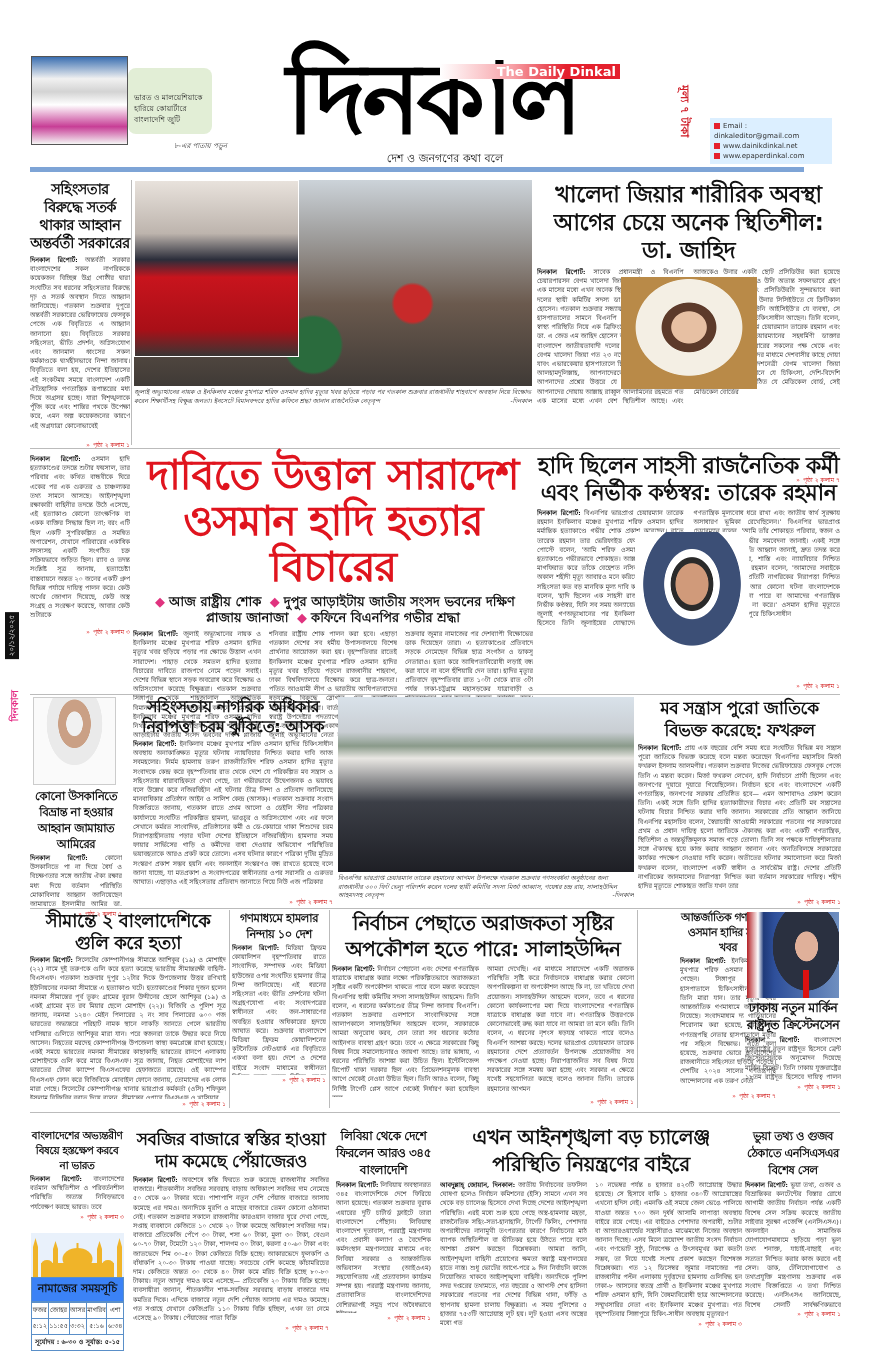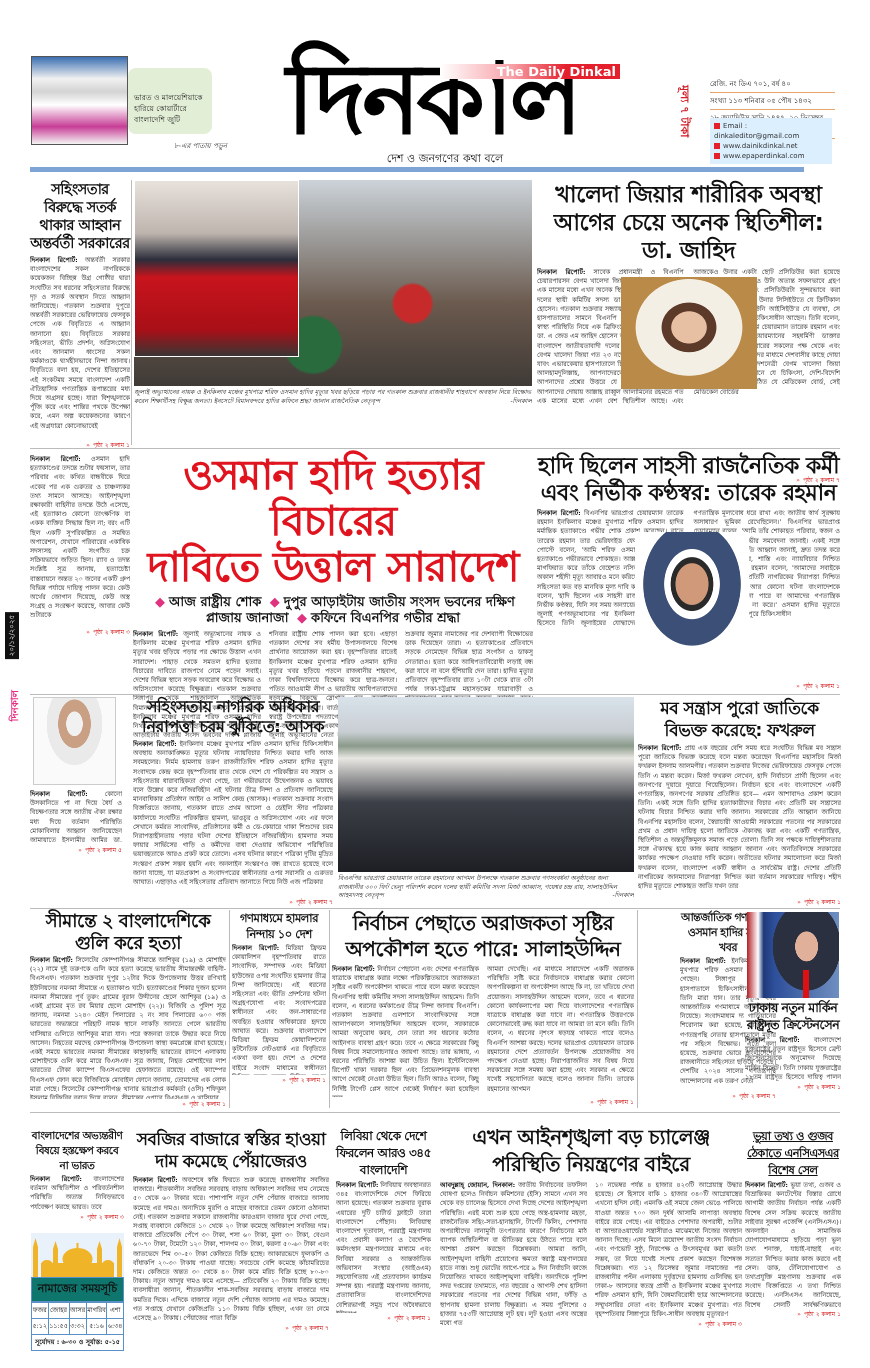--- a/index.html
+++ b/index.html
@@ -29,21 +29,21 @@
 
   
   .lead-hl { color: #e0141e; font-weight: bold; font-size: 41px; line-height: 46px; letter-spacing: -1px; text-align: center; }
   .lead-sub { font-size: 13px; font-weight: bold; color: #111; text-align: center; line-height: 16px; }
   .bullet { color: #e0337f; margin: 0 4px; }
 
   
   .mosque { background: #e9f1fb; }
   .prayer-tbl { border-collapse: collapse; width: 100%; font-size: 6.4px; text-align: center; }
   .prayer-tbl td, .prayer-tbl th { border: 1px solid #5a8fc8; padding: 2px 0; }
-  .prayer-title { font-size: 11px; font-weight: bold; padding: 2px 4px; background: #0f766e; border: 1px solid #5a8fc8; text-align: center; }
+  .prayer-title { font-size: 11px; font-weight: bold; padding: 2px 4px; background: #3b82f6; border: 1px solid #5a8fc8; text-align: center; }
 
   
   .ph-crowd { background: radial-gradient(circle at 20% 30%, #1b6b3a 0 8%, transparent 9%), radial-gradient(circle at 70% 60%, #c72a2a 0 6%, transparent 7%), radial-gradient(circle at 45% 80%, #2a6b3d 0 10%, transparent 11%), linear-gradient(180deg, #ccd3d9 0%, #9a9896 30%, #6b5a4e 60%, #3f3a36 100%); }
   .ph-coffin { background: linear-gradient(180deg, #e8e2dc 0%, #bdb4ad 30%, #2b2d3a 45%, #c8141d 55%, #a90f17 85%, #3a3634 100%); }
   .ph-portrait-f { background: radial-gradient(ellipse at 50% 45%, #e7c0a3 0 18%, #5c3a2a 19% 28%, #f4efe4 29% 55%, #b98a48 56% 100%); }
   .ph-portrait-m { background: radial-gradient(ellipse at 50% 42%, #d09a7a 0 20%, #2a2a2a 21% 26%, #ffffff 27% 34%, #3c4f76 35% 60%, #ffffff 61% 100%); }
   .ph-imam { background: radial-gradient(ellipse at 50% 30%, #f1f1f1 0 14%, #caa085 15% 28%, #eaeaea 29% 48%, #fafafa 49% 100%); }
   .ph-group { background: linear-gradient(180deg, #d9e2ea 0%, #c9ced3 20%, #8a9a8a 28%, #e9e7e3 35%, #3c3f47 60%, #1e1f25 100%); }
   .ph-amb { background: linear-gradient(90deg, #b32025 0%, #fff 12%, #1f3a7a 18%, #2e4f9a 30%, #6f8fc0 100%); }
   .ph-amb-face { background: radial-gradient(ellipse at 55% 40%, #e0b09a 0 20%, #2a3040 21% 60%, transparent 61%); }
@@ -60,25 +60,20 @@
   <div class="abs teaser-box" style="left:128px;top:68px;width:84px;height:66px;"></div>
   <div class="abs" style="left:134px;top:92px;width:78px;font-size:7.5px;line-height:11px;color:#222;">ভারত ও মালয়েশিয়াকে হারিয়ে কোয়ার্টারে বাংলাদেশি জুটি</div>
   <div class="abs" style="left:134px;top:140px;font-size:7px;font-style:italic;color:#333;margin-left:40px;">৮-এর পাতায় পড়ুন</div>
 
   <div class="abs mast-logo" style="left:245px;top:50px;width:375px;height:105px;text-align:center;">দিনকাল</div>
   <div class="abs daily-tag" style="left:440px;top:64px;width:180px;">The Daily Dinkal</div>
   <div class="abs tagline" style="left:335px;top:150px;width:220px;text-align:center;">দেশ ও জনগণের কথা বলে</div>
 
   <div class="abs price" style="left:674px;top:85px;height:60px;">মূল্য ৭ টাকা</div>
 
-  <div class="abs" style="left:710px;top:76px;width:125px;">
-    <div class="reg-line">রেজি. নং ডিএ ৭০১, বর্ষ ৪০</div>
-    <div class="reg-line">সংখ্যা ১১৩ শনিবার ০৫ পৌষ ১৪৩২</div>
-    <div class="reg-line">২৮ জমাদিউস সানি ১৪৪৭, ২০ ডিসেম্বর ২০২৫</div>
-  </div>
   <div class="abs contact-box" style="left:710px;top:118px;width:122px;">
     <div><span class="sq"></span><span>Email : dinkaleditor@gmail.com</span></div>
     <div><span class="sq"></span><span>www.dainikdinkal.net</span></div>
     <div><span class="sq"></span><span>www.epaperdinkal.com</span></div>
   </div>
 
   <div class="abs mast-rule" style="left:30px;top:167px;width:373px;"></div>
   <div class="abs mast-rule" style="left:403px;top:167px;width:401px;"></div>
 </div>
 
@@ -105,22 +100,22 @@
 <div class="abs" style="left:30px;top:452px;width:100px;height:240px;">
   <div class="body" style="margin-top:3px;height:172px;"><b>দিনকাল রিপোর্ট:</b> <span>ওসমান হাদি হত্যাকাণ্ডের তদন্তে শুটার ফয়সাল, তার পরিবার এবং কথিত বান্ধবীকে ঘিরে একের পর এক গুরুতর ও চাঞ্চল্যকর তথ্য সামনে আসছে। আইনশৃঙ্খলা রক্ষাকারী বাহিনীর তদন্তে উঠে এসেছে, এই হত্যাকাণ্ড কোনো তাৎক্ষণিক বা একক ব্যক্তির সিদ্ধান্ত ছিল না; বরং এটি ছিল একটি সুপরিকল্পিত ও সমন্বিত অপারেশন, যেখানে পরিবারের একাধিক সদস্যসহ একটি সংগঠিত চক্র সক্রিয়ভাবে জড়িত ছিল। র‍্যাব ও তদন্ত সংশ্লিষ্ট সূত্র জানায়, হত্যাচেষ্টা বাস্তবায়নে অন্তত ২০ জনের একটি গ্রুপ বিভিন্ন পর্যায়ে দায়িত্ব পালন করে। কেউ অর্থের জোগান দিয়েছে, কেউ অস্ত্র সংগ্রহ ও সংরক্ষণ করেছে, আবার কেউ শুটারকে</span></div>
   <div class="jump"><span class="arr">»</span><span>পৃষ্ঠা ২ কলাম ৩</span></div>
 </div>
 
 <div class="abs date-tab" style="left:5px;top:612px;">২০/১২/২০২৫</div>
 <div class="abs side-brand" style="left:7px;top:690px;">দিনকাল</div>
 
 <div class="abs" style="left:133px;top:452px;width:400px;height:240px;">
   <div class="lead-hl">
+    <div>দাবিতে উত্তাল সারাদেশ</div>
     <div>ওসমান হাদি হত্যার বিচারের</div>
-    <div>দাবিতে উত্তাল সারাদেশ</div>
   </div>
   <div class="lead-sub" style="margin-top:4px;">
     <span class="bullet">◆</span><span>আজ রাষ্ট্রীয় শোক</span>
     <span class="bullet">◆</span><span>দুপুর আড়াইটায় জাতীয় সংসদ ভবনের দক্ষিণ প্লাজায় জানাজা</span>
     <span class="bullet">◆</span><span>কফিনে বিএনপির গভীর শ্রদ্ধা</span>
   </div>
   <div style="display:flex;gap:8px;margin-top:4px;">
     <div class="body" style="flex:1;height:110px;"><b>দিনকাল রিপোর্ট:</b> <span>জুলাই অভ্যুত্থানের নায়ক ও ইনকিলাব মঞ্চের মুখপাত্র শরিফ ওসমান হাদির মৃত্যুর খবর ছড়িয়ে পড়ার পর ক্ষোভে উত্তাল এখন সারাদেশ। পাহাড় থেকে সমতল হাদির হত্যার বিচারের দাবিতে রাজপথে নেমে পড়েন সবাই। দেশের বিভিন্ন স্থানে সড়ক অবরোধ করে বিক্ষোভ ও অগ্নিসংযোগ করেছে বিক্ষুব্ধরা। গতকাল শুক্রবার সিঙ্গাপুর থেকে শাহজালাল আন্তর্জাতিক বিমানবন্দরে লাল-সবুজের কফিনে মোড়ানো ইনকিলাব মঞ্চের মুখপাত্র শরিফ ওসমান হাদির নিথর দেহ ঢাকায় পৌঁছায়। আজ শনিবার দুপুর আড়াইটায় জাতীয় সংসদ ভবনের দক্ষিণ প্লাজায় ওসমান হাদির জানাজা অনুষ্ঠিত হবে। তাছাড়া আজ</span></div>
     <div class="body" style="flex:1;height:110px;">শনিবার রাষ্ট্রীয় শোক পালন করা হবে। এছাড়া গতকাল দেশের সব ধর্মীয় উপাসনালয়ে বিশেষ প্রার্থনার আয়োজন করা হয়। বৃহস্পতিবার রাতেই ইনকিলাব মঞ্চের মুখপাত্র শরিফ ওসমান হাদির মৃত্যুর খবর ছড়িয়ে পড়লে রাজধানীর শাহবাগ, ঢাকা বিশ্ববিদ্যালয়ে বিক্ষোভ করে ছাত্র-জনতা। পতিত আওয়ামী লীগ ও ভারতীয় আধিপত্যবাদের ষড়যন্ত্রের বিরুদ্ধে স্লোগান দেন জুলাইয়ের সম্মুখসারির যোদ্ধারা। বার্তার সার নিয়ে অবিলম্বে স্বরাষ্ট্র উপদেষ্টার পদত্যাগের দাবি জানান তারা। ছাত্র-জনতার সঙ্গে একাত্মতায় মাঠে নেমেছেন জুলাই অভ্যুত্থানের নেতা নাহিদ ইসলাম, আসিফ মাহমুদ সজীব ভূঁইয়া, মাহফুজ আলমরাও।</div>
     <div style="flex:1;">
@@ -134,20 +129,21 @@
   <div class="hl" style="font-size:22px;line-height:27px;">হাদি ছিলেন সাহসী রাজনৈতিক কর্মী এবং নির্ভীক কণ্ঠস্বর: তারেক রহমান</div>
   <div class="body" style="margin-top:3px;height:170px;column-count:2;column-gap:10px;"><b>দিনকাল রিপোর্ট:</b> <span>বিএনপির ভারপ্রাপ্ত চেয়ারম্যান তারেক রহমান ইনকিলাব মঞ্চের মুখপাত্র শরিফ ওসমান হাদির মর্মান্তিক হত্যাকাণ্ডে গভীর শোক প্রকাশ করেছেন। রাতে তারেক রহমান তার ভেরিফাইড ফেসবুক পেইজে এক পোস্টে বলেন, 'আমি শরিফ ওসমান হাদির মর্মান্তিক হত্যাকাণ্ডে গভীরভাবে শোকাহত। আল্লাহ যেন তাঁর রুহের মাগফিরাত করে তাঁকে বেহেশত নসিব করেন। তাঁর এই অকাল শহীদী মৃত্যু আবারও মনে করিয়ে দিল- রাজনৈতিক সহিংসতা কত বড় মানবিক মূল্য দাবি করে।' তারেক রহমান বলেন, 'হাদি ছিলেন এক সাহসী রাজনৈতিক কর্মী এবং নির্ভীক কণ্ঠস্বর, যিনি সব সময় অন্যায়ের বিরুদ্ধে দাঁড়াতেন। জুলাই গণঅভ্যুত্থানের পর ইনকিলাব মঞ্চের মুখপাত্র হিসেবে তিনি জুলাইয়ের যোদ্ধাদের অধিকার রক্ষা, গণতান্ত্রিক মূল্যবোধ ধরে রাখা এবং জাতীয় স্বার্থ সুরক্ষায় অসাধারণ ভূমিকা রেখেছিলেন।' বিএনপির ভারপ্রাপ্ত চেয়ারম্যান বলেন, 'আমি তাঁর শোকাহত পরিবার, স্বজন ও সহযোদ্ধাদের প্রতি গভীর সমবেদনা জানাই। একই সঙ্গে অন্তর্বর্তী সরকারের প্রতি আহ্বান জানাই, দ্রুত তদন্ত করে অপরাধীদের গ্রেফতার, শাস্তি এবং ন্যায়বিচার নিশ্চিত করতে হবে।' তারেক রহমান বলেন, 'আমাদের সবাইকে একসঙ্গে কাজ করে প্রতিটি নাগরিকের নিরাপত্তা নিশ্চিত করতে হবে, যাতে আর কোনো ঘটনা বাংলাদেশকে অস্থিতিশীল করতে না পারে বা আমাদের গণতান্ত্রিক আকাঙ্ক্ষাকে আঘাত না করে।' ওসমান হাদির মৃত্যুতে বিএনপির শোক: সিঙ্গাপুরে চিকিৎসাধীন</span></div>
   <div class="photo ph-portrait-m" style="left:98px;top:80px;width:114px;height:124px;"></div>
   <div class="jump" style="margin-top:2px;"><span class="arr">»</span><span>পৃষ্ঠা ২ কলাম ১</span></div>
 </div>
 
 <div class="rule-h" style="left:30px;top:694px;width:810px;"></div>
 
 <div class="photo ph-imam" style="left:33px;top:697px;width:83px;height:88px;border:1px solid #ccc;"></div>
 <div class="abs" style="left:30px;top:788px;width:92px;height:118px;">
+  <div class="hl" style="font-size:11.5px;line-height:16px;">কোনো উসকানিতে বিভ্রান্ত না হওয়ার আহ্বান জামায়াত আমিরের</div>
   <div class="body" style="margin-top:2px;height:55px;"><b>দিনকাল রিপোর্ট:</b> <span>কোনো উসকানিতে পা না দিয়ে ধৈর্য ও বিচক্ষণতার সঙ্গে জাতীয় ঐক্য রক্ষার মধ্য দিয়ে বর্তমান পরিস্থিতি মোকাবিলার আহ্বান জানিয়েছেন জামায়াতে ইসলামীর আমির ডা. শফিকুর</span></div>
   <div class="jump"><span class="arr">»</span><span>পৃষ্ঠা ২ কলাম ৫</span></div>
 </div>
 
 <div class="abs" style="left:133px;top:697px;width:200px;height:210px;">
   <div class="hl" style="font-size:16px;line-height:20px;">সহিংসতায় নাগরিক অধিকার নিরাপত্তা চরম ঝুঁকিতে: আসক</div>
   <div class="body" style="margin-top:3px;height:157px;"><b>দিনকাল রিপোর্ট:</b> <span>ইনকিলাব মঞ্চের মুখপাত্র শরিফ ওসমান হাদির চিকিৎসাধীন অবস্থায় অনাকাঙ্ক্ষিত মৃত্যুর ঘটনায় ন্যায়বিচার নিশ্চিত করার দাবি আজ সবমহলের। নির্মম হামলায় তরুণ রাজনীতিবিদ শরিফ ওসমান হাদির মৃত্যুর সংবাদকে কেন্দ্র করে বৃহস্পতিবার রাত থেকে দেশে যে পরিকল্পিত মব সন্ত্রাস ও সহিংসতার ধারাবাহিকতা দেখা গেছে, তা গভীরভাবে উদ্বেগজনক ও ভয়াবহ বলে উল্লেখ করে নজিরবিহীন এই ঘটনার তীব্র নিন্দা ও প্রতিবাদ জানিয়েছে মানবাধিকার প্রতিষ্ঠান আইন ও সালিশ কেন্দ্র (আসক)। গতকাল শুক্রবার সংবাদ বিজ্ঞপ্তিতে জানায়, গতকাল রাতে প্রথম আলো ও ডেইলি স্টার পত্রিকার কার্যালয়ে সংঘটিত পরিকল্পিত হামলা, ভাঙচুর ও অগ্নিসংযোগ এবং এর ফলে সেখানে কর্মরত সাংবাদিক, প্রতিষ্ঠানের কর্মী ও ডে-কেয়ারে থাকা শিশুদের চরম নিরাপত্তাহীনতায় পড়ার ঘটনা দেশের ইতিহাসে নজিরবিহীন। হামলার সময় ফায়ার সার্ভিসের গাড়ি ও কর্মীদের বাধা দেওয়ার অভিযোগ পরিস্থিতির ভয়াবহতাকে আরও প্রকট করে তোলে। এসব ঘটনার কারণে পত্রিকা দুটির মুদ্রিত সংস্করণ প্রকাশ সম্ভব হয়নি এবং অনলাইন সংস্করণও বন্ধ রাখতে হয়েছে বলে জানা যাচ্ছে, যা মতপ্রকাশ ও সংবাদপত্রের স্বাধীনতার ওপর সরাসরি ও গুরুতর আঘাত। এছাড়াও এই সহিংসতার প্রতিবাদ জানাতে গিয়ে নিউ এজ পত্রিকার</span></div>
   <div class="jump"><span class="arr">»</span><span>পৃষ্ঠা ২ কলাম ৭</span></div>
 </div>
 
@@ -271,16 +267,16 @@
   <div style="display:flex;gap:8px;margin-top:3px;">
     <div class="body" style="flex:1;height:147px;"><b>আবদুল্লাহ্ জোয়ান, দিনকাল:</b> <span>জাতীয় নির্বাচনের তফসিল ঘোষণা হলেও নির্বাচন কমিশনের (ইসি) সামনে এখন সব থেকে বড় চ্যালেঞ্জ হিসেবে দেখা দিচ্ছে দেশের আইনশৃঙ্খলা পরিস্থিতি। এরই মধ্যে শুরু হয়ে গেছে অস্ত্র-হামলার মহড়া, রাজনৈতিক সহিং-সতা-হানাহানি, টার্গেট কিলিং, পেশাদার অপরাধীদের নানামুখী তৎপরতার কারণে নির্বাচনের মাঠ ব্যাপক অস্থিতিশীল বা ভীতিকর হয়ে উঠতে পারে বলে আশঙ্কা প্রকাশ করছেন বিশ্লেষকরা। আমরা জানি, আইনশৃঙ্খলা বাহিনী প্রয়োগের ক্ষমতা স্বরাষ্ট্র মন্ত্রণালয়ের হাতে ন্যস্ত। শুধু ভোটের আগে-পরে ৯ দিন নির্বাচনি কাজে নিয়োজিত থাকবে আইনশৃঙ্খলা বাহিনী। অন্যদিকে পুলিশ সদর দপ্তরের তথ্যমতে, গত বছরের ৫ আগস্ট শেখ হাসিনা সরকারের পতনের পর দেশের বিভিন্ন থানা, ফাঁড়ি ও স্থাপনায় হামলা চালায় বিক্ষুব্ধরা। এ সময় পুলিশের ৫ হাজার ৭৫৩টি আগ্নেয়াস্ত্র লুট হয়। লুট হওয়া এসব অস্ত্রের মধ্যে গত</span></div>
     <div style="flex:1;">
       <div class="body" style="height:138px;">১০ নভেম্বর পর্যন্ত ৪ হাজার ৪২৩টি আগ্নেয়াস্ত্র উদ্ধার হয়েছে। সে হিসাবে বাকি ১ হাজার ৩৪০টি আগ্নেয়াস্ত্রের এখনো হদিস নেই। এমনকি ওই সময়ে জেল ভেঙে পালিয়ে যাওয়া অন্তত ৭০০ জন দুর্ধর্ষ আসামি লাপাত্তা অবস্থায় বাইরে রয়ে গেছে। এর বাইরেও পেশাদার অপরাধী, শুটার বা আন্ডারওয়ার্ল্ডের সন্ত্রাসীরাও মাঝেমধ্যে নিজের অবস্থান জানান দিচ্ছে। এসব মিলে ত্রয়োদশ জাতীয় সংসদ নির্বাচন এবং গণভোট সুষ্ঠু, নিরপেক্ষ ও উৎসবমুখর করা কতটা সম্ভব, তা নিয়ে যথেষ্ট সংশয় প্রকাশ করছেন বিশেষজ্ঞ বিশ্লেষকরা। গত ১২ ডিসেম্বর জুমার নামাজের পর রাজধানীর পল্টন এলাকায় দুর্বৃত্তদের হামলায় গুলিবিদ্ধ হন ঢাকা-৮ আসনের স্বতন্ত্র প্রার্থী ও ইনকিলাব মঞ্চের মুখপাত্র শরিফ ওসমান হাদি, যিনি বৈষম্যবিরোধী ছাত্র আন্দোলনের সম্মুখসারির নেতা এবং ইনকিলাব মঞ্চের মুখপাত্র। গত বৃহস্পতিবার সিঙ্গাপুরে চিকিৎ-সাধীন অবস্থায় মৃত্যুবরণ</div>
       <div class="jump"><span class="arr">»</span><span>পৃষ্ঠা ২ কলাম ৩</span></div>
     </div>
   </div>
 </div>
 
 <div class="abs" style="left:745px;top:1128px;width:96px;height:205px;">
-  <div class="hl" style="font-size:11.5px;line-height:17px;text-decoration:underline;">ভুয়া তথ্য ও গুজব ঠেকাতে এনসিএসএর বিশেষ সেল</div>
+  <div class="hl" style="font-size:11.5px;line-height:17px;">ভুয়া তথ্য ও গুজব ঠেকাতে এনসিএসএর বিশেষ সেল</div>
   <div class="body" style="margin-top:2px;height:128px;"><b>দিনকাল রিপোর্ট:</b> <span>ভুয়া তথ্য, গুজব ও বিভ্রান্তিকর কনটেন্টের বিস্তার রোধে আগামী জাতীয় নির্বাচন পর্যন্ত একটি বিশেষ সেল সক্রিয় করেছে জাতীয় সাইবার সুরক্ষা এজেন্সি (এনসিএসএ)। অনলাইন ও সামাজিক যোগাযোগমাধ্যমে ছড়িয়ে পড়া ভুল তথ্য শনাক্ত, যাচাই-বাছাই এবং সত্যতা নিশ্চিত করার কাজ করবে এই সেল। ডাক, টেলিযোগাযোগ ও তথ্যপ্রযুক্তি মন্ত্রণালয় শুক্রবার এক সংবাদ বিজ্ঞপ্তিতে এ তথ্য নিশ্চিত করেছে। এনসিএসএ জানিয়েছে, বিশেষ সেলটি সার্বক্ষণিকভাবে ডিজিটাল প্ল্যাটফর্ম পর্যবেক্ষণ</span></div>
   <div class="jump"><span class="arr">»</span><span>পৃষ্ঠা ২ কলাম ১</span></div>
 </div>
 
 </body></html>

